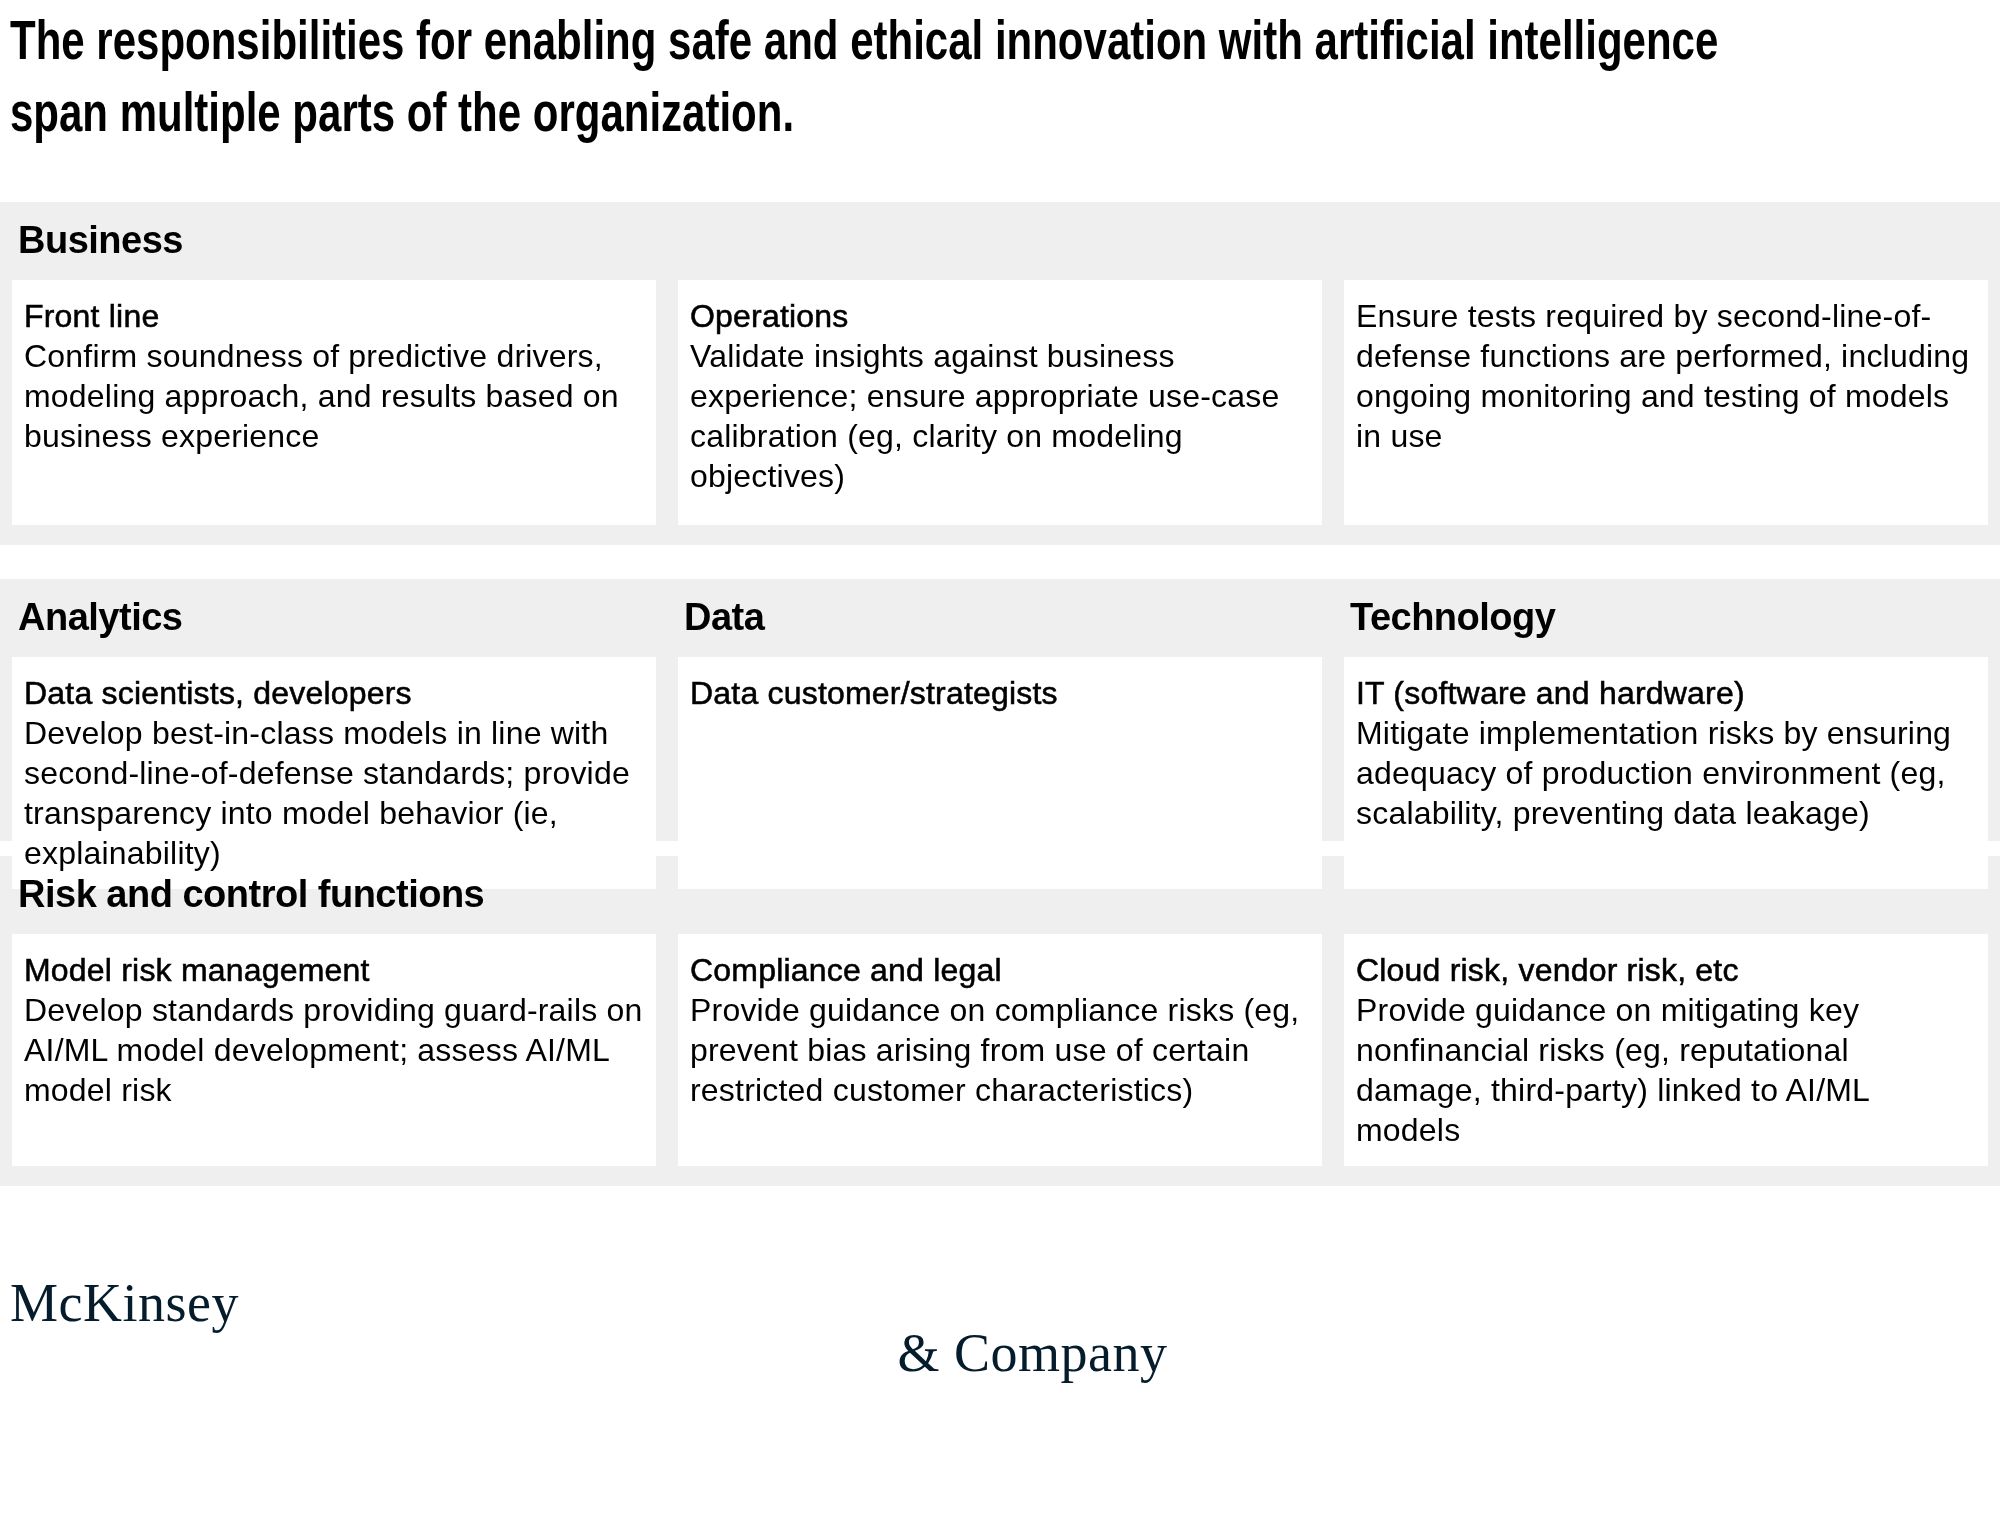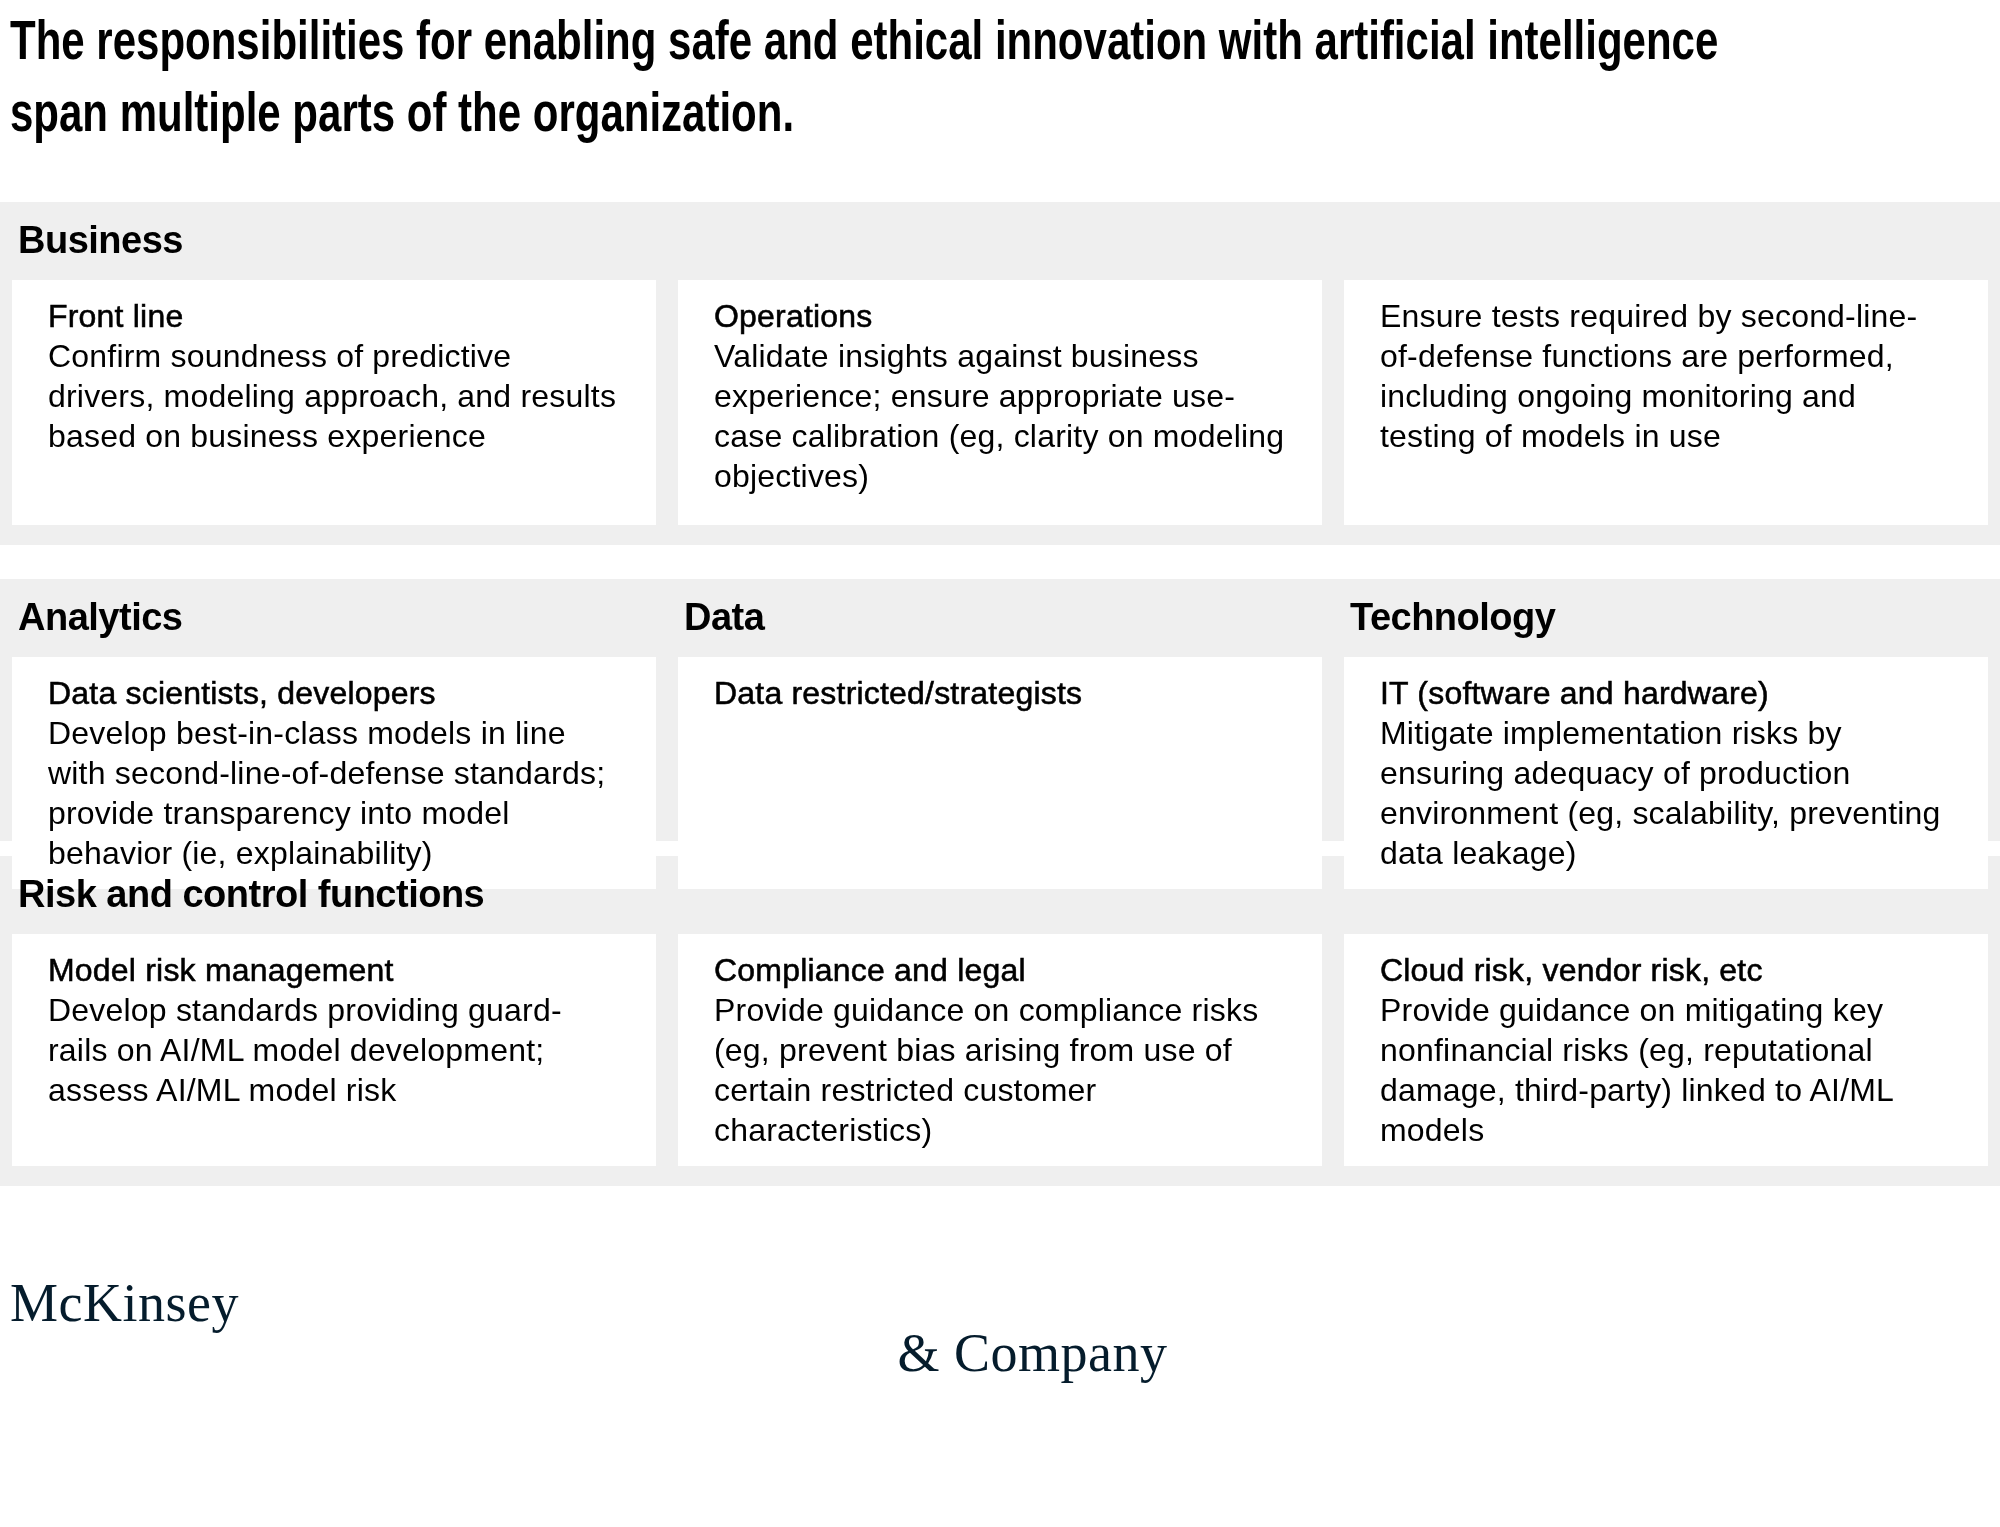--- a/index.html
+++ b/index.html
@@ -59,21 +59,21 @@
   .cards {
     display: grid;
     grid-template-columns: repeat(3, 1fr);
     column-gap: 22px;
     flex: 1;
     margin-bottom: 20px;
   }
   .card {
     background: #ffffff;
     box-sizing: border-box;
-    padding: 16px 36px;
+    padding: 16px 12px;
     font-size: 32px;
     line-height: 40px;
     letter-spacing: 0.2px;
     color: #000000;
   }
   .card-title {
     font-weight: 500;
     -webkit-text-stroke: 0.55px #000000;
   }
   .card-body {
@@ -120,21 +120,21 @@
     <div class="band-header">Analytics</div>
     <div class="band-header">Data</div>
     <div class="band-header">Technology</div>
   </div>
   <div class="cards">
     <div class="card">
       <div class="card-title">Data scientists, developers</div>
       <div class="card-body">Develop best-in-class models in line with second-line-of-defense standards; provide transparency into model behavior (ie, explainability)</div>
     </div>
     <div class="card">
-      <div class="card-title">Data restricted/strategists</div>
+      <div class="card-title">Data customer/strategists</div>
     </div>
     <div class="card">
       <div class="card-title">IT (software and hardware)</div>
       <div class="card-body">Mitigate implementation risks by ensuring adequacy of production environment (eg, scalability, preventing data leakage)</div>
     </div>
   </div>
 </section>
 
 <section class="band band-3">
   <div class="band-headers">

